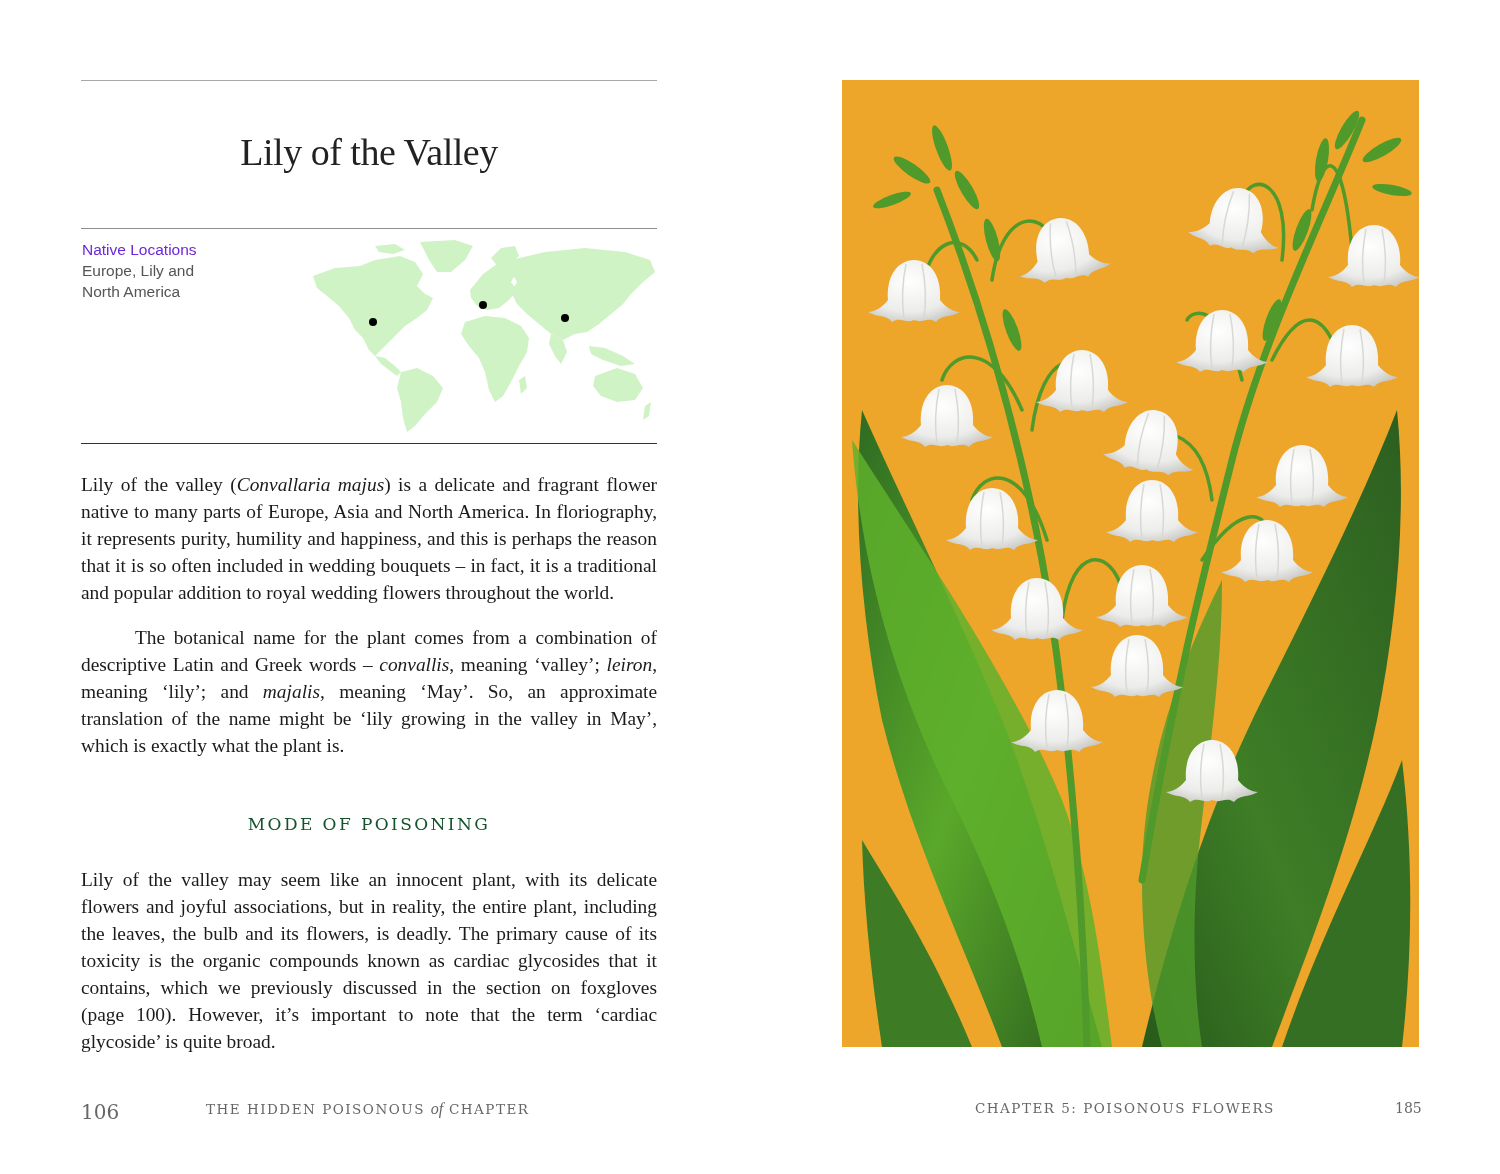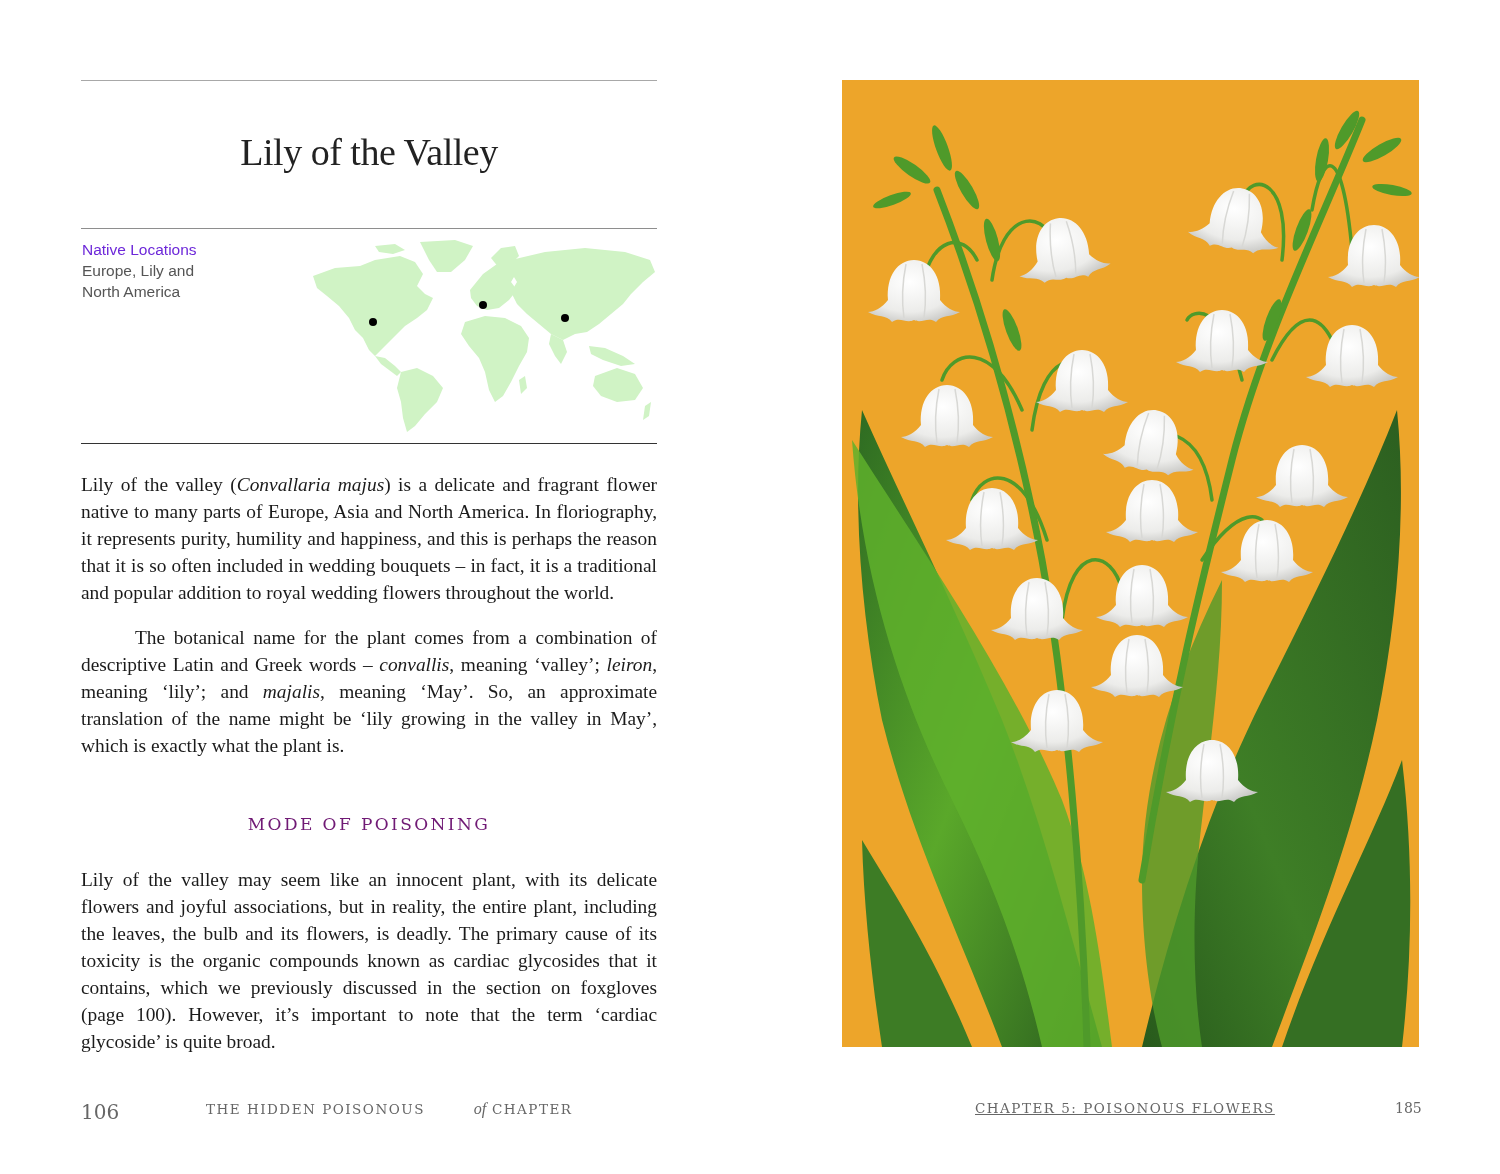--- a/index.html
+++ b/index.html
@@ -34,31 +34,31 @@
   }
   .body-text p { margin: 0; }
   .body-text p.indent { text-indent: 54px; }
   .para1 { top: 463px; margin-top: 8px; }
   .para-block2 { top: 624px; }
   .para3 { top: 866px; }
 
   .subhead {
     position: absolute; left: 81px; top: 814px; width: 576px; text-align: center;
     font-family: "DejaVu Serif", serif; font-weight: 200; font-size: 17px; letter-spacing: 2.4px;
-    color: #701a75;
+    color: #14532d;
   }
 
   .folio {
     position: absolute; top: 1100px; font-family: "DejaVu Serif", serif;
     font-size: 13.5px; color: #666; letter-spacing: 1.5px;
   }
   .folio-num-left { left: 81px; letter-spacing: 0; font-size: 20px; }
   .running-left { left: 206px; }
-  .running-left i { font-family: "Liberation Serif", serif; font-style: italic; letter-spacing: 0; font-size: 16px; margin-left: 43px; }
-  .running-right { left: 975px; text-decoration: underline; }
+  .running-left i { font-family: "Liberation Serif", serif; font-style: italic; letter-spacing: 0; font-size: 16px; }
+  .running-right { left: 975px; }
   .folio-num-right { left: 1395px; letter-spacing: 0; font-size: 14px; }
 
   .illustration {
     position: absolute; left: 842px; top: 80px; width: 577px; height: 967px;
     background: #eda52a; overflow: hidden;
   }
   .illustration svg { display: block; }
 </style>
 </head>
 <body>

